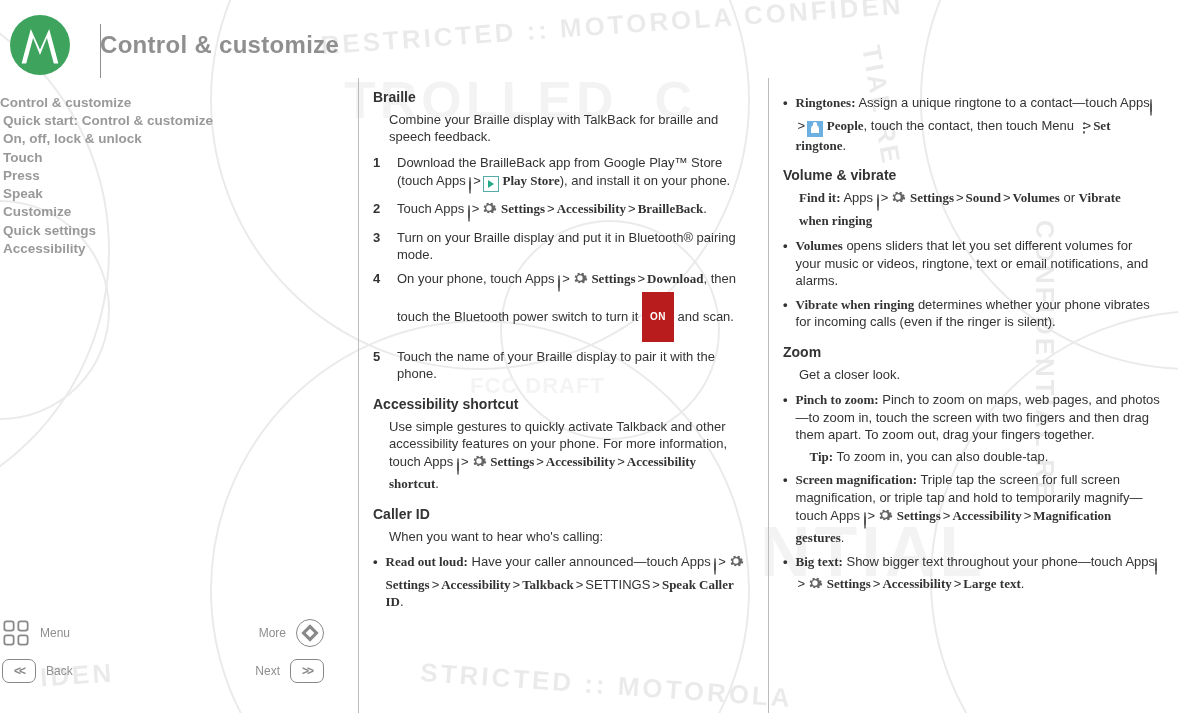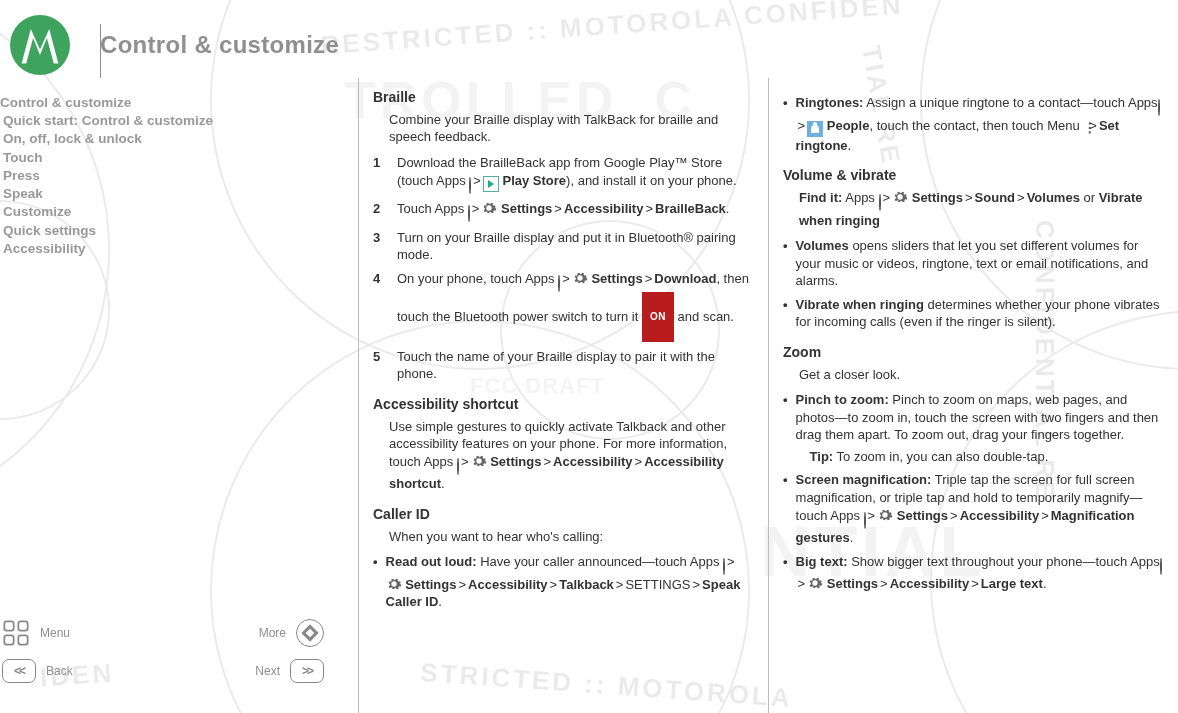--- a/index.html
+++ b/index.html
@@ -146,21 +146,21 @@
   ol.steps li { display:flex; gap:10px; margin: 6px 0; }
   ol.steps li .num { font-weight:bold; width:14px; flex-shrink:0;}
   ol.steps li .txt { flex:1; }
 
   ul.bullets { list-style:none; padding-left:0; margin:4px 0 10px;}
   ul.bullets li { display:flex; gap:8px; margin:6px 0;}
   ul.bullets li::before { content:"•"; font-weight:bold;}
   ul.bullets li .txt { flex:1; }
   ul.bullets .sub { margin-left:14px; margin-top:4px;}
 
-  .b { font-weight: bold; }
+  .b { font-weight: bold; font-family: Liberation Serif, serif; }
   .ic-apps { width:18px; height:18px; border:1px solid #555; border-radius:50%;
     background: radial-gradient(circle,#555 1px,transparent 1.2px);
     background-size:5px 5px; background-position: 2.5px 2.5px;
     vertical-align:-5px;}
   .ic-gear svg { width:16px; height:16px; vertical-align:-3px;}
   .ic-play { width:16px; height:16px; border:1px solid #5aa; display:inline-flex;
     align-items:center; justify-content:center; vertical-align:-3px;}
   .ic-play::after{content:""; border-left:6px solid #2a8; border-top:4px solid transparent;
     border-bottom:4px solid transparent; margin-left:1px;}
   .ic-people { width:16px; height:16px; background:#6bb0e0; display:inline-flex;

